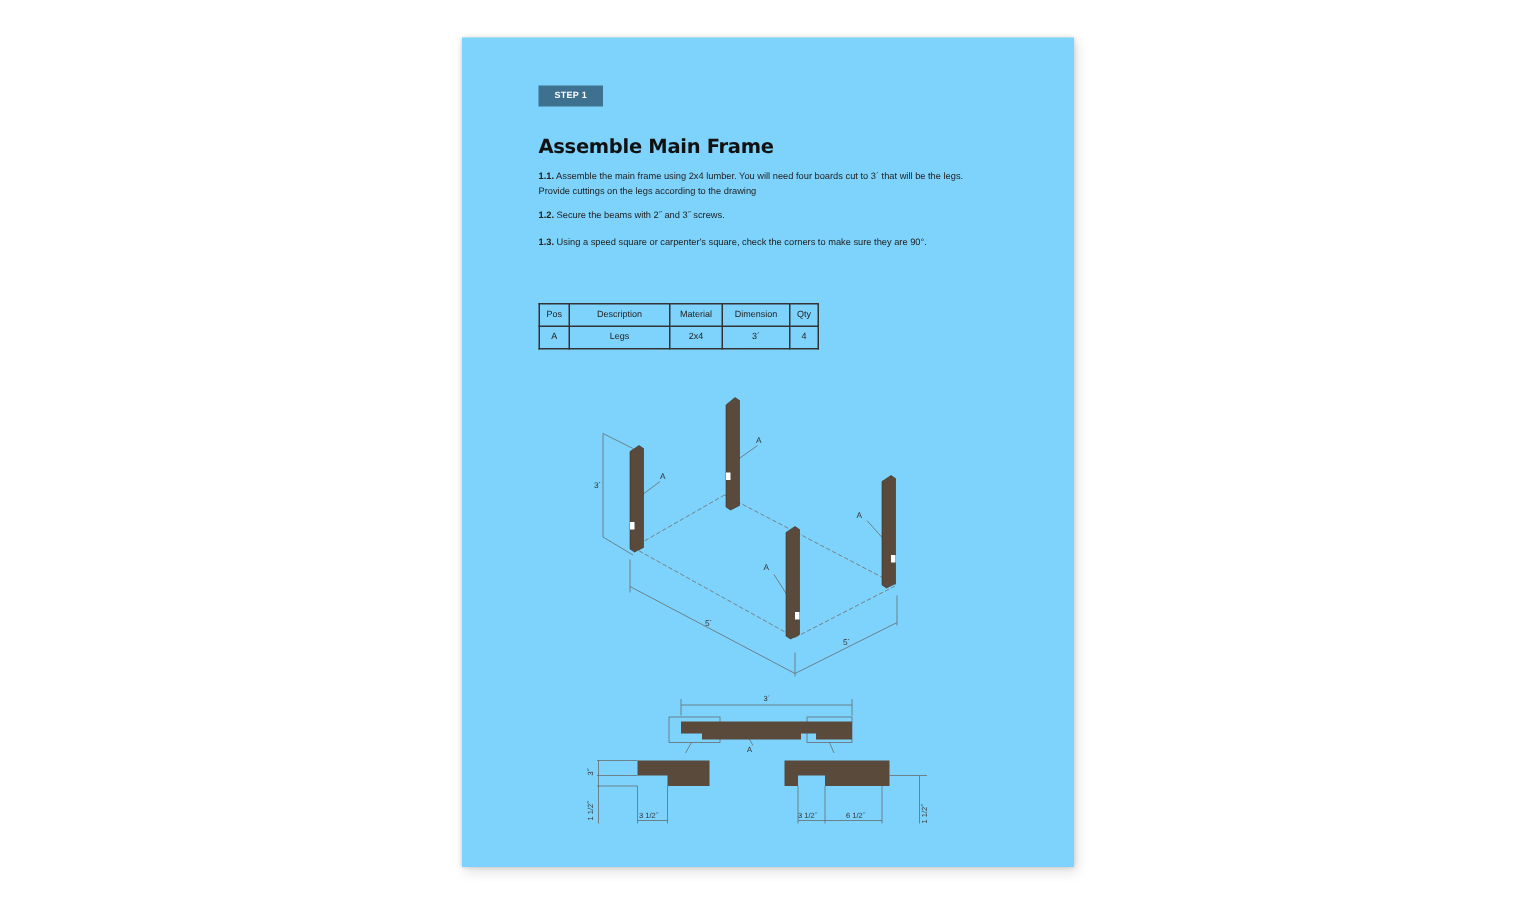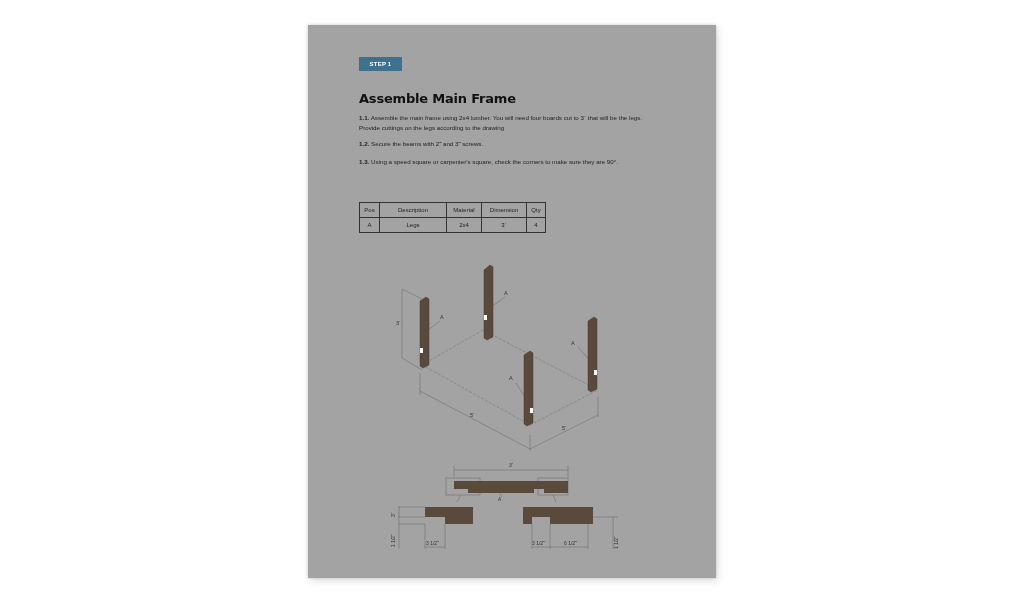--- a/index.html
+++ b/index.html
@@ -2,21 +2,21 @@
 <html><head>
 <meta charset="utf-8">
 <style>
   html, body { margin:0; padding:0; }
   body {
     width:1024px; height:603px; background:#ffffff; position:relative; overflow:hidden;
     font-family:"Liberation Sans", sans-serif;
   }
   .page {
     position:absolute; left:308px; top:25px; width:408px; height:553px;
-    background:#a3a3a3;
+    background:#7dd3fc;
     box-shadow: 0 0 3px rgba(0,0,0,0.18), 2px 3px 8px rgba(0,0,0,0.12);
   }
   .badge {
     position:absolute; left:51px; top:32px; width:43px; height:14px;
     background:#3e7190; color:#ffffff; font-size:6px; font-weight:bold;
     display:flex; align-items:center; justify-content:center; letter-spacing:0.2px;
   }
   .title {
     position:absolute; left:51px; top:66px; font-size:13px; font-weight:bold; color:#111;
     font-family:"DejaVu Sans", sans-serif; letter-spacing:-0.2px;

